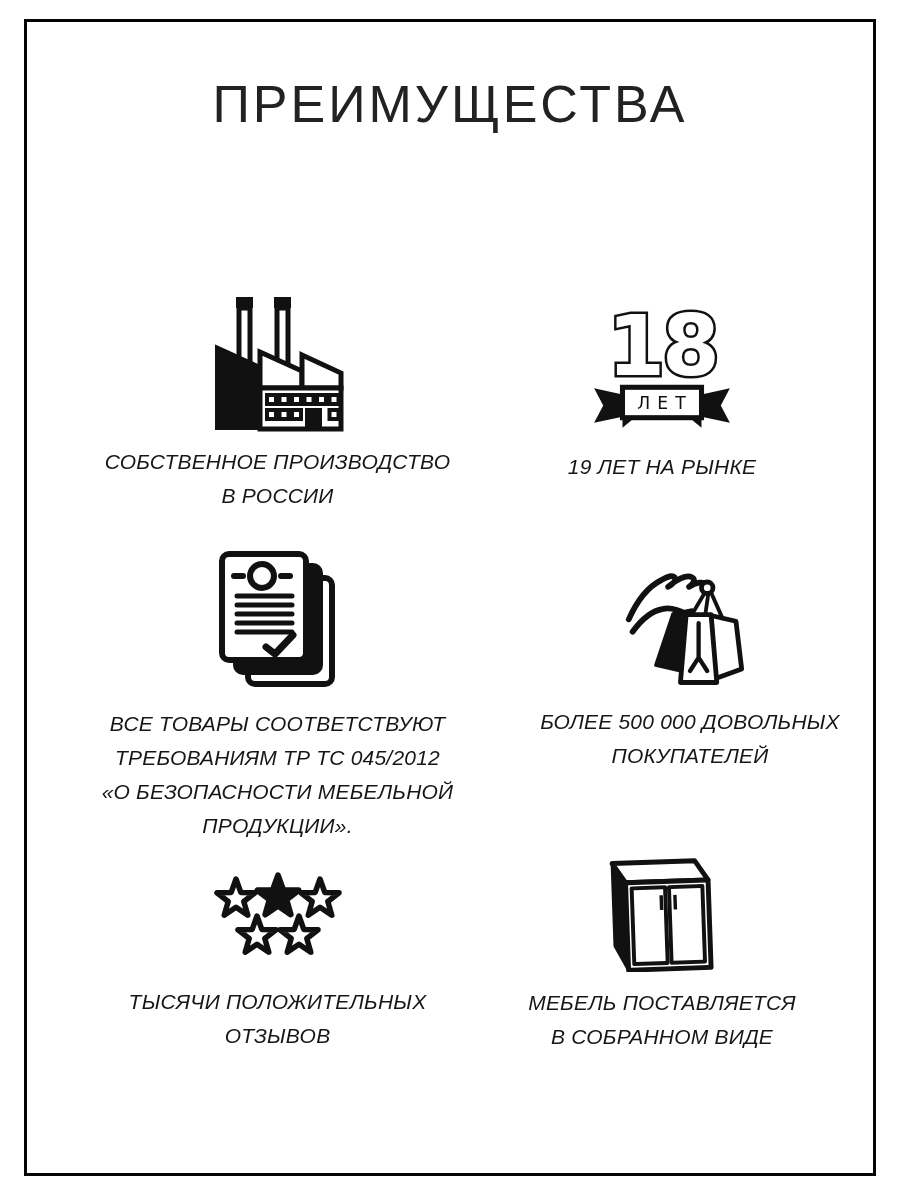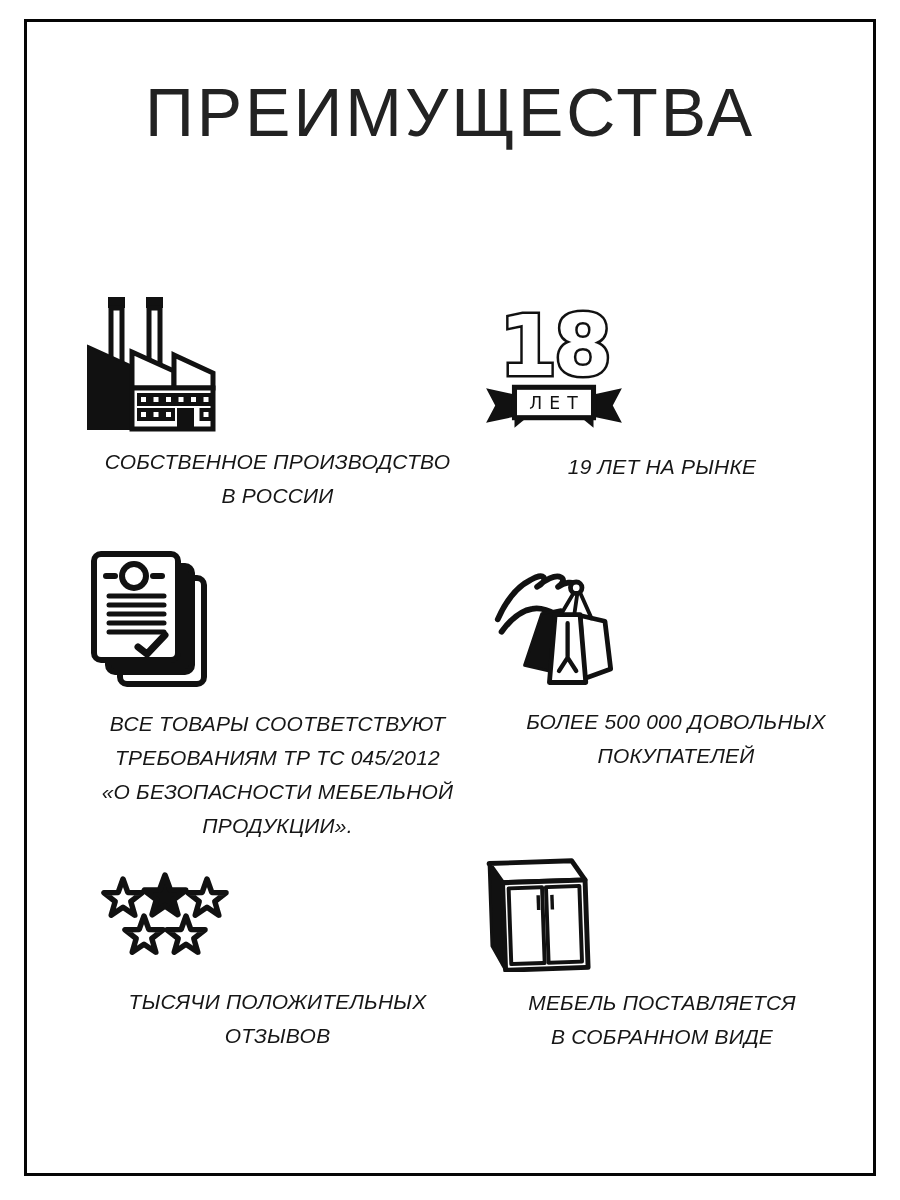--- a/index.html
+++ b/index.html
@@ -26,44 +26,44 @@
     font-family: "DejaVu Sans", "Liberation Sans", sans-serif;
     font-weight: 700;
     font-size: 71px;
     line-height: 1.0;
     letter-spacing: 3px;
     color: #0d0d0d;
   }
   .title-light {
     font-family: "Liberation Sans", sans-serif;
     font-weight: 100;
-    font-size: 68px;
+    font-size: 52px;
     line-height: 1.0;
     letter-spacing: 3px;
     margin-top: 12px;
     color: #222222;
   }
   .cell { position: absolute; text-align: center; }
-  .cell .icon-wrap { display: flex; align-items: flex-end; }
+  .cell .icon-wrap { display: flex; justify-content: center; align-items: flex-end; }
   .caption {
     font-style: italic;
     font-size: 21px;
     line-height: 1.62;
     white-space: pre-line;
     color: #161616;
     letter-spacing: 0.2px;
   }
   
   .cell-1 { left: 80px;  top: 292px; width: 395px; }
   .cell-1 .icon-wrap { height: 140px; margin-bottom: 13px; }
   .cell-2 { left: 478px; top: 294px; width: 368px; }
   .cell-2 .icon-wrap { height: 142px; margin-bottom: 14px; }
   .cell-3 { left: 80px;  top: 548px; width: 395px; }
   .cell-3 .icon-wrap { height: 140px; margin-bottom: 19px; }
-  .cell-4 { left: 492px; top: 560px; width: 368px; }
+  .cell-4 { left: 506px; top: 560px; width: 368px; }
   .cell-4 .icon-wrap { height: 134px; margin-bottom: 11px; }
   .cell-5 { left: 80px;  top: 870px; width: 395px; }
   .cell-5 .icon-wrap { height: 98px;  margin-bottom: 17px; }
   .cell-6 { left: 478px; top: 858px; width: 368px; }
   .cell-6 .icon-wrap { height: 114px; margin-bottom: 14px; }
   svg { display: block; }
 </style>
 </head>
 <body>
 

